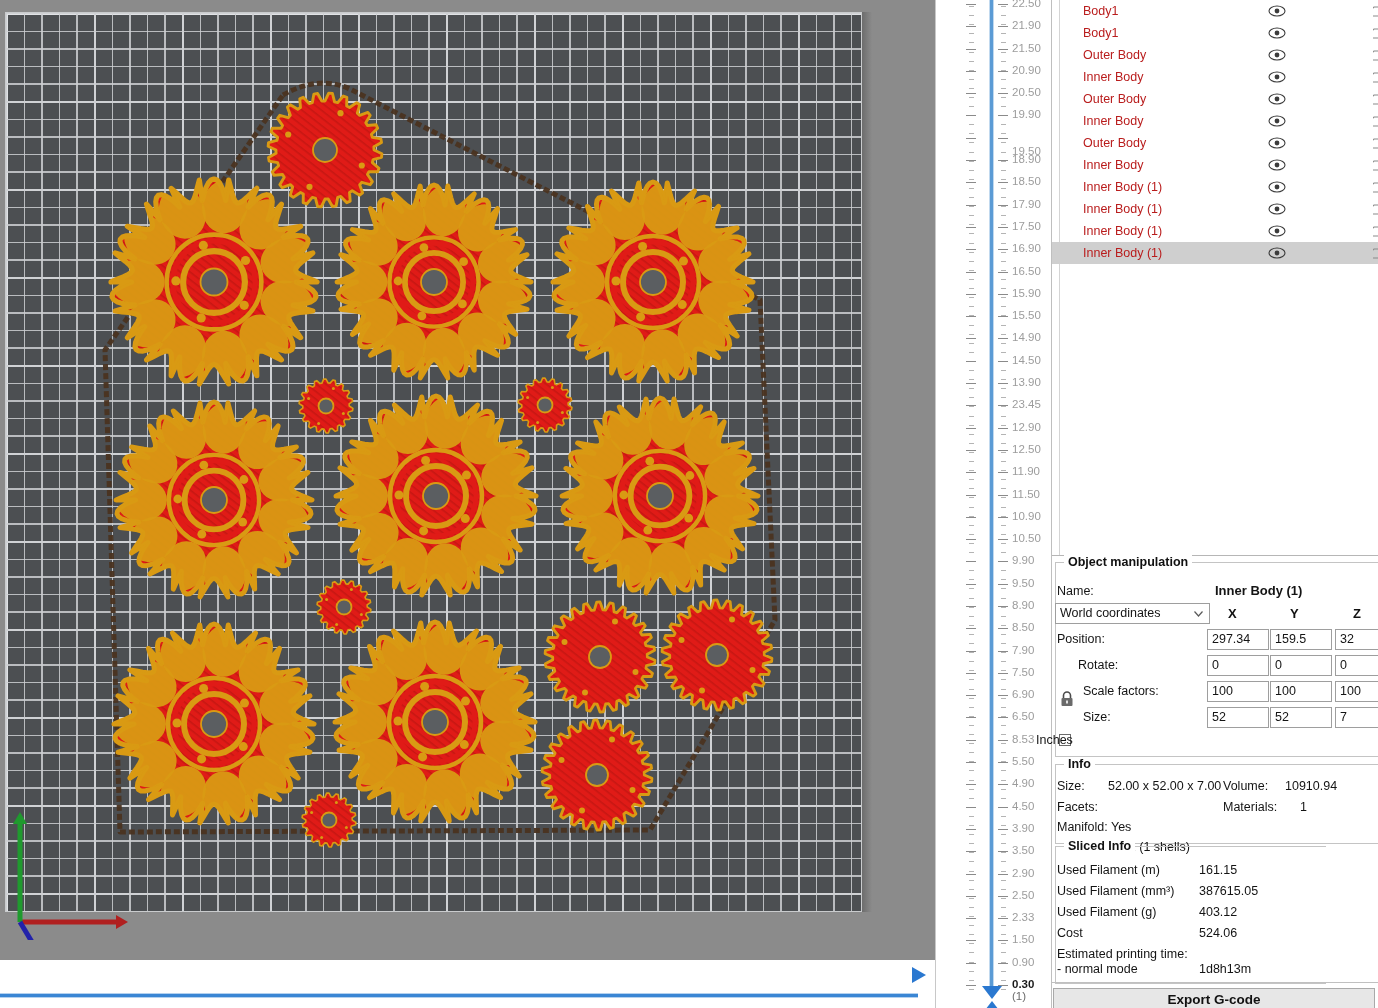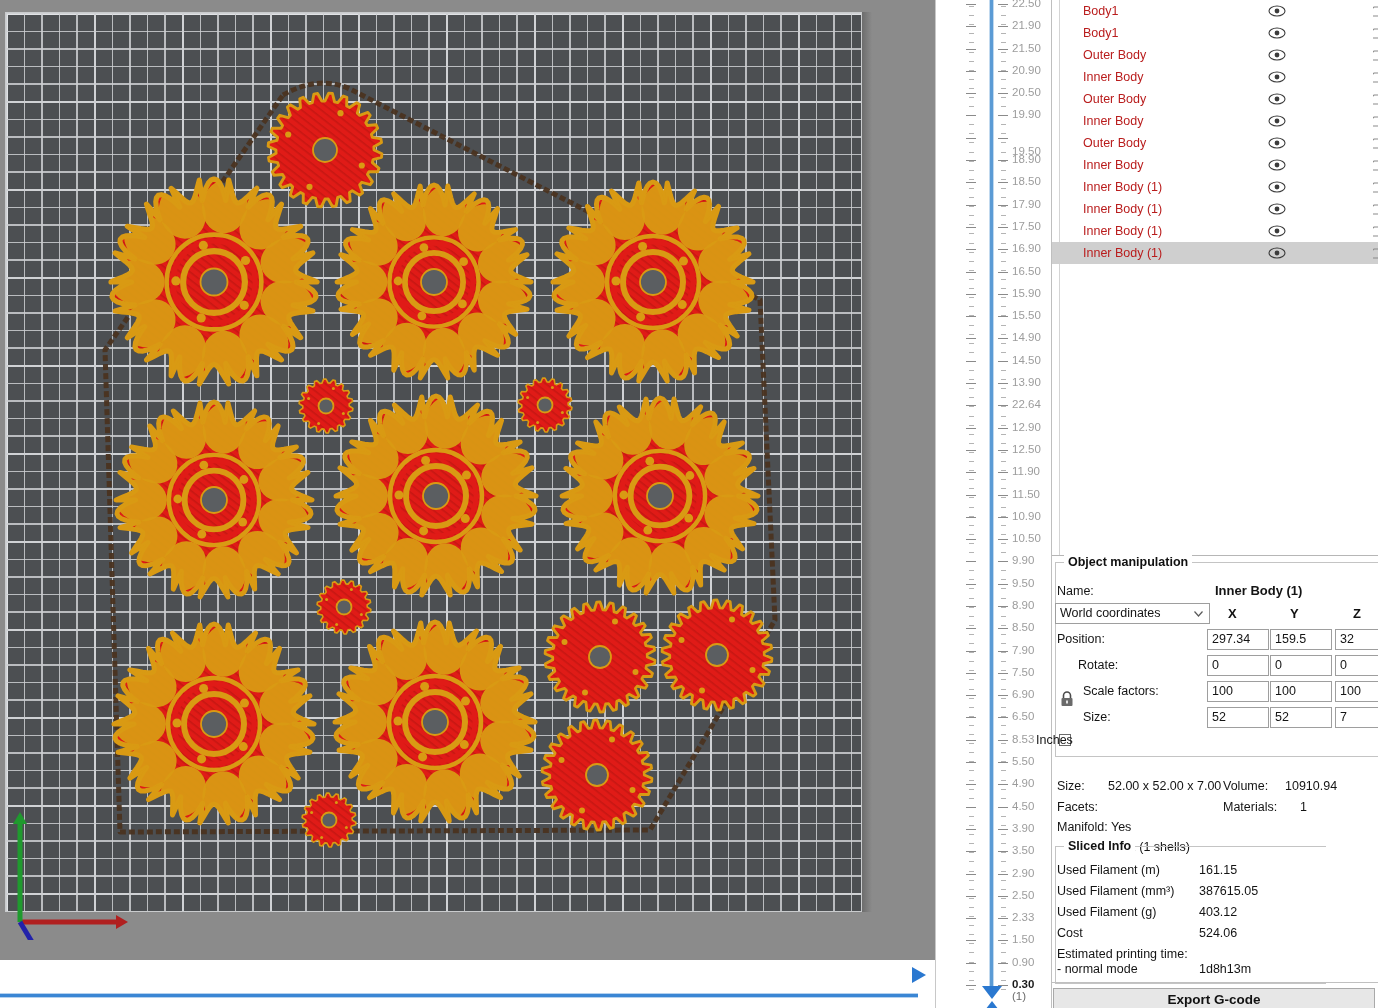--- a/index.html
+++ b/index.html
@@ -964,21 +964,21 @@
         <div class="tick-label" style="top: 175px;">18.50</div>
         <div class="tick-label" style="top: 198px;">17.90</div>
         <div class="tick-label" style="top: 220px;">17.50</div>
         <div class="tick-label" style="top: 242px;">16.90</div>
         <div class="tick-label" style="top: 265px;">16.50</div>
         <div class="tick-label" style="top: 287px;">15.90</div>
         <div class="tick-label" style="top: 309px;">15.50</div>
         <div class="tick-label" style="top: 331px;">14.90</div>
         <div class="tick-label" style="top: 354px;">14.50</div>
         <div class="tick-label" style="top: 376px;">13.90</div>
-        <div class="tick-label" style="top: 398px;">22.64</div>
+        <div class="tick-label" style="top: 398px;">23.45</div>
         <div class="tick-label" style="top: 421px;">12.90</div>
         <div class="tick-label" style="top: 443px;">12.50</div>
         <div class="tick-label" style="top: 465px;">11.90</div>
         <div class="tick-label" style="top: 488px;">11.50</div>
         <div class="tick-label" style="top: 510px;">10.90</div>
         <div class="tick-label" style="top: 532px;">10.50</div>
         <div class="tick-label" style="top: 554px;">9.90</div>
         <div class="tick-label" style="top: 577px;">9.50</div>
         <div class="tick-label" style="top: 599px;">8.90</div>
         <div class="tick-label" style="top: 621px;">8.50</div>
@@ -1198,20 +1198,23 @@
 
   <svg id="lock-icon" viewBox="0 0 14 16">
     <path d="M3.5 7 V4.5 a3.5 3.5 0 0 1 7 0 V7" fill="none" stroke="#4a4a4a" stroke-width="1.6"></path>
     <rect x="1.5" y="7" width="11" height="8" rx="1" fill="#6a6a6a"></rect>
     <rect x="6.2" y="9.5" width="1.6" height="3" fill="#ffffff"></rect>
   </svg>
 
   <div class="chk-box" style="left:1059px;top:734px;"></div>
   <span class="lbl" style="left:1036px;top:733px;">Inches</span>
 
+  <div class="groupbox" style="position:absolute;left:1055px;top:764px;width:323px;height:80px;border:1px solid #c4c4c4;border-right:none;">
+    <span class="group-title">Info</span>
+  </div>
   <span class="lbl" style="left:1057px;top:779px;">Size:</span>
   <span class="lbl" style="left:1108px;top:779px;">52.00 x 52.00 x 7.00</span>
   <span class="lbl" style="left:1223px;top:779px;">Volume:</span>
   <span class="lbl" style="left:1285px;top:779px;">10910.94</span>
   <span class="lbl" style="left:1057px;top:800px;text-align:center;">Facets:</span>
   <span class="lbl" style="left:1108px;top:840px;">2792 (1 shells)</span>
   <span class="lbl" style="left:1223px;top:800px;">Materials:</span>
   <span class="lbl" style="left:1300px;top:800px;">1</span>
   <span class="lbl" style="left:1057px;top:820px;">Manifold: Yes</span>
 

